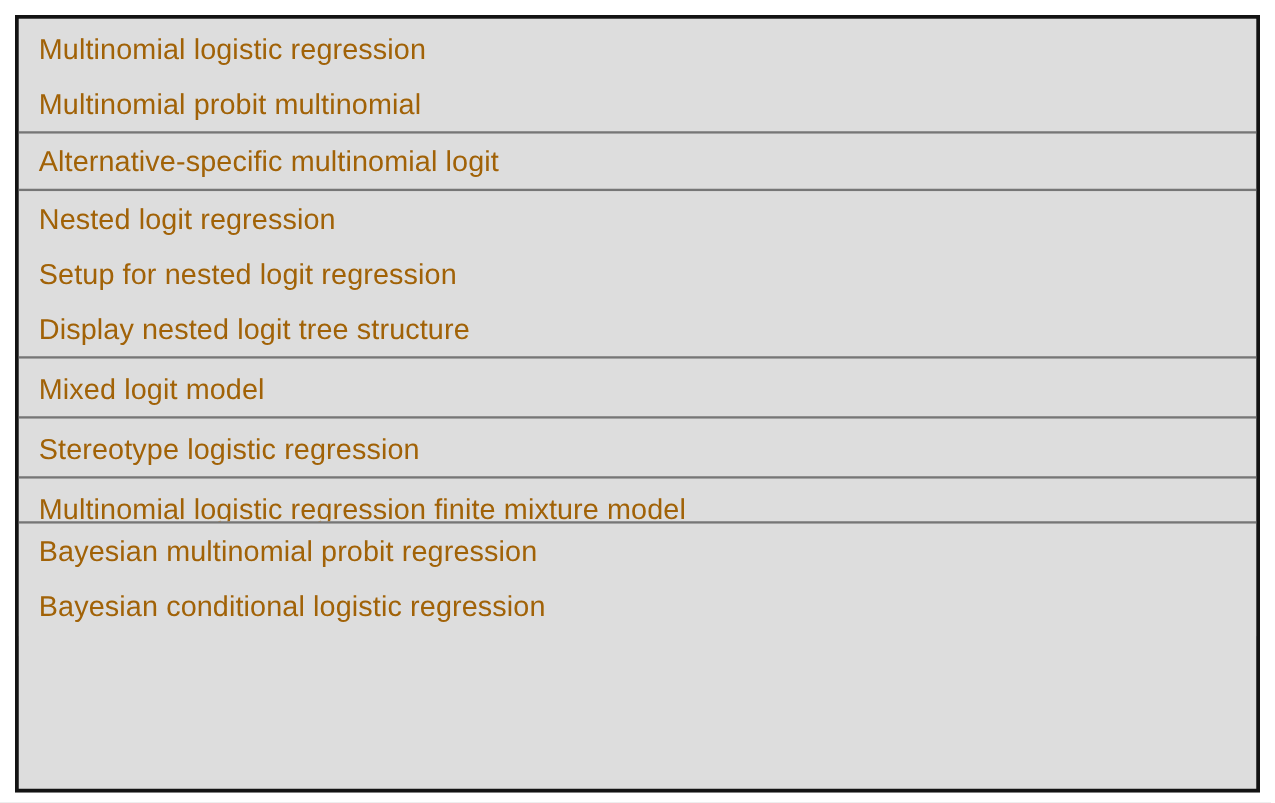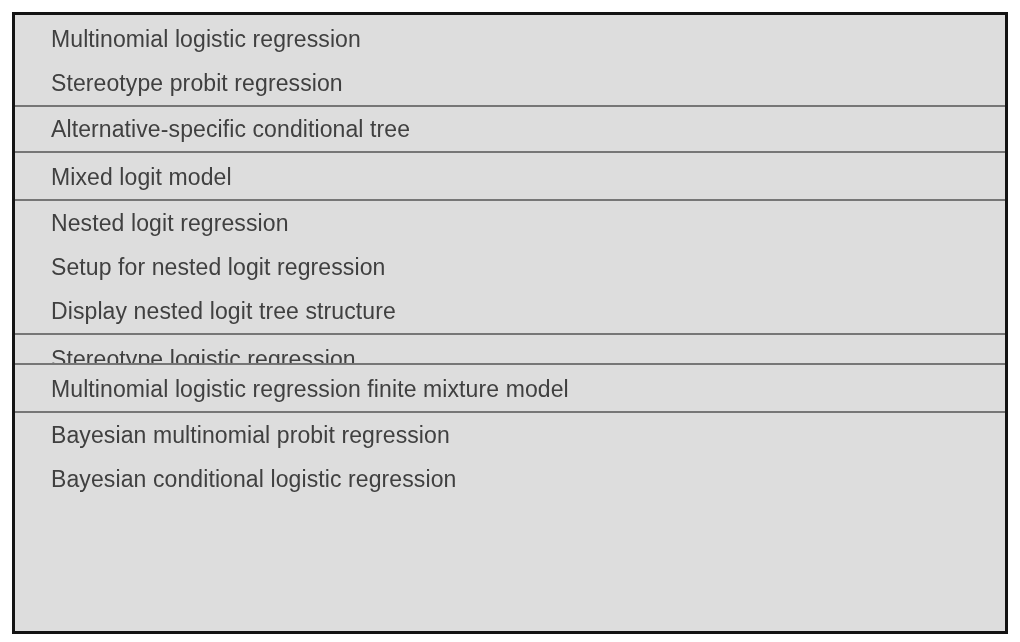--- a/index.html
+++ b/index.html
@@ -32,58 +32,58 @@
     border-bottom: 2px solid #767676;
     background: #dddddd;
   }
   .group:last-child {
     border-bottom: none;
   }
 
   .row {
     height: 44px;
     line-height: 44px;
-    padding-left: 36px;
+    padding-left: 16px;
     box-sizing: border-box;
     font-size: 23px;
-    color: #404040;
+    color: #a16207;
     white-space: nowrap;
     overflow: hidden;
     letter-spacing: 0.1px;
   }
 
   
   .group.g1 .row:first-child { height: 46px; line-height: 48px; }
   .group.g3 .row { height: 46px; line-height: 48px; }
-  .group.g5 .row { height: 28px; line-height: 48px; }
-  .group.g6 .row { height: 46px; line-height: 48px; }
+  .group.g5 .row { height: 46px; line-height: 48px; }
+  .group.g6 .row { height: 34px; line-height: 48px; }
   .group.g7 .row:last-child { height: 46px; line-height: 44px; }
 </style>
 </head>
 <body>
 
 <div id="table-frame">
 
   <div class="group g1">
     <div class="row">Multinomial logistic regression</div>
-    <div class="row">Stereotype probit regression</div>
+    <div class="row">Multinomial probit multinomial</div>
   </div>
 
   <div class="group g2">
-    <div class="row">Alternative-specific conditional tree</div>
-  </div>
-
-  <div class="group g3">
-    <div class="row">Mixed logit model</div>
+    <div class="row">Alternative-specific multinomial logit</div>
   </div>
 
   <div class="group g4">
     <div class="row">Nested logit regression</div>
     <div class="row">Setup for nested logit regression</div>
     <div class="row">Display nested logit tree structure</div>
+  </div>
+
+  <div class="group g3">
+    <div class="row">Mixed logit model</div>
   </div>
 
   <div class="group g5">
     <div class="row">Stereotype logistic regression</div>
   </div>
 
   <div class="group g6">
     <div class="row">Multinomial logistic regression finite mixture model</div>
   </div>
 

